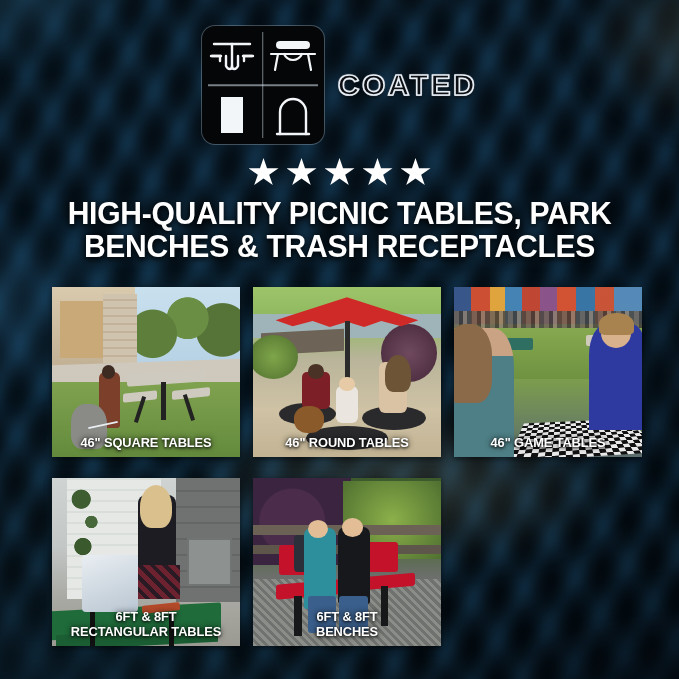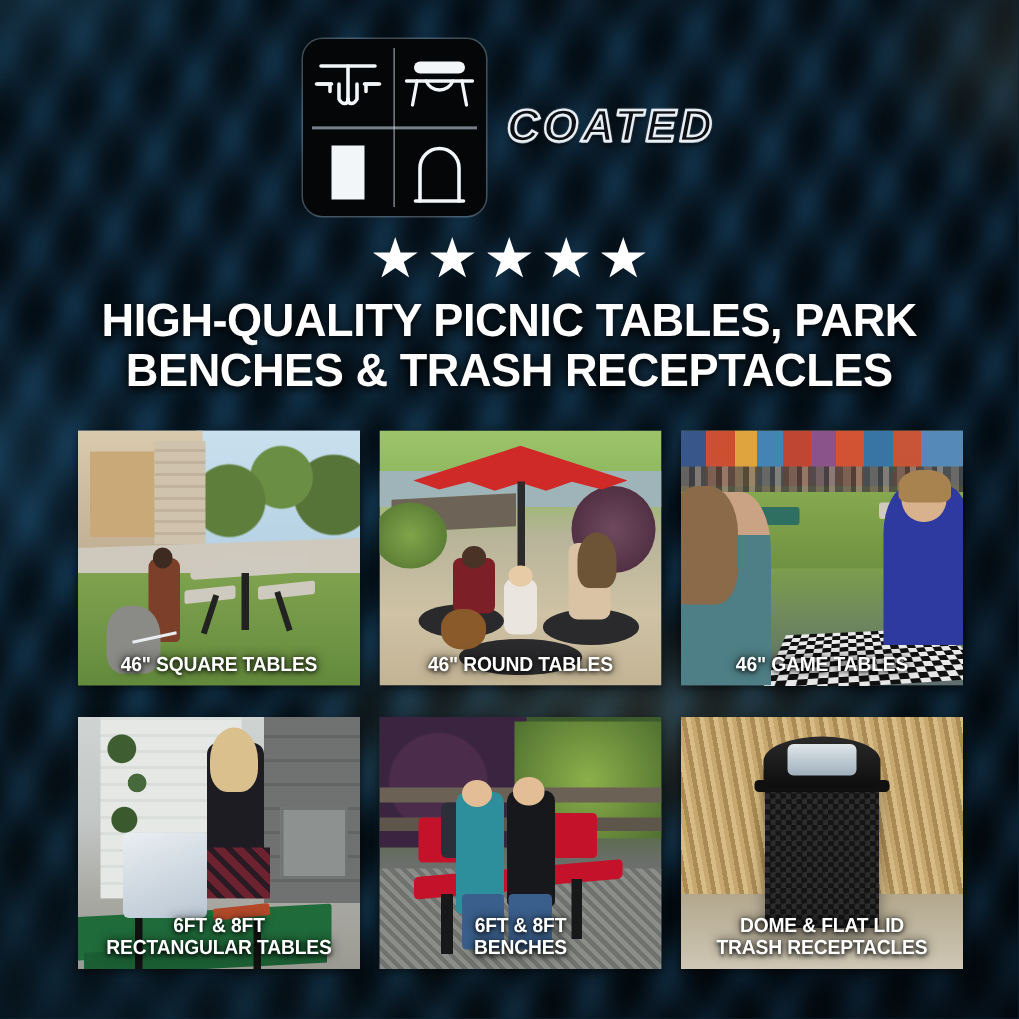--- a/index.html
+++ b/index.html
@@ -71,21 +71,21 @@
     background:#050607;
     box-shadow:0 0 0 1px rgba(200,215,230,.30);
     position:relative;overflow:hidden;
   }
   .logo-mark .gline{position:absolute;background:rgba(215,228,240,.55);}
   .logo-mark .gline.v{left:50%;top:6px;bottom:6px;width:1.5px;transform:translateX(-50%);}
   .logo-mark .gline.h{top:50%;left:6px;right:6px;height:1.5px;transform:translateY(-50%);}
   .qcell{position:absolute;width:50%;height:50%;display:flex;align-items:center;justify-content:center;}
   .q1{left:0;top:0;} .q2{right:0;top:0;} .q3{left:0;bottom:0;} .q4{right:0;bottom:0;}
 
-  .wordmark{display:flex;flex-direction:column;gap:1px;font-style:italic;}
+  .wordmark{display:flex;flex-direction:column;gap:1px;}
   .wm-line{
     font-family:"Liberation Sans", sans-serif;
     font-weight:700;font-size:30px;line-height:1.05;
     letter-spacing:2.5px;
     color:#0c1014;
     -webkit-text-stroke:1.6px #e8eef4;
     text-shadow:
       0 0 2px rgba(255,255,255,.85),
       0 1px 0 rgba(150,170,190,.9),
       0 2px 3px rgba(0,0,0,.85);
@@ -434,30 +434,16 @@
           <div class="boy2h"></div>
           <div class="jeans pc" style="left:29%;width:15%;height:22%;"></div>
           <div class="jeans pc" style="left:46%;width:15%;height:22%;"></div>
         </div>
         <div class="cap">
           <span>6FT &amp; 8FT</span>
           <span class="l2">BENCHES</span>
         </div>
       </div>
 
-      <div class="tile">
-        <div class="photo p6">
-          <div class="grass"></div>
-          <div class="ground"></div>
-          <div class="can"></div>
-          <div class="rim"></div>
-          <div class="dome"></div>
-          <div class="slot"></div>
-        </div>
-        <div class="cap">
-          <span>DOME &amp; FLAT LID</span>
-          <span class="l2">TRASH RECEPTACLES</span>
-        </div>
-      </div>
 
     </div>
   </div>
 </div>
 
 </body></html>

